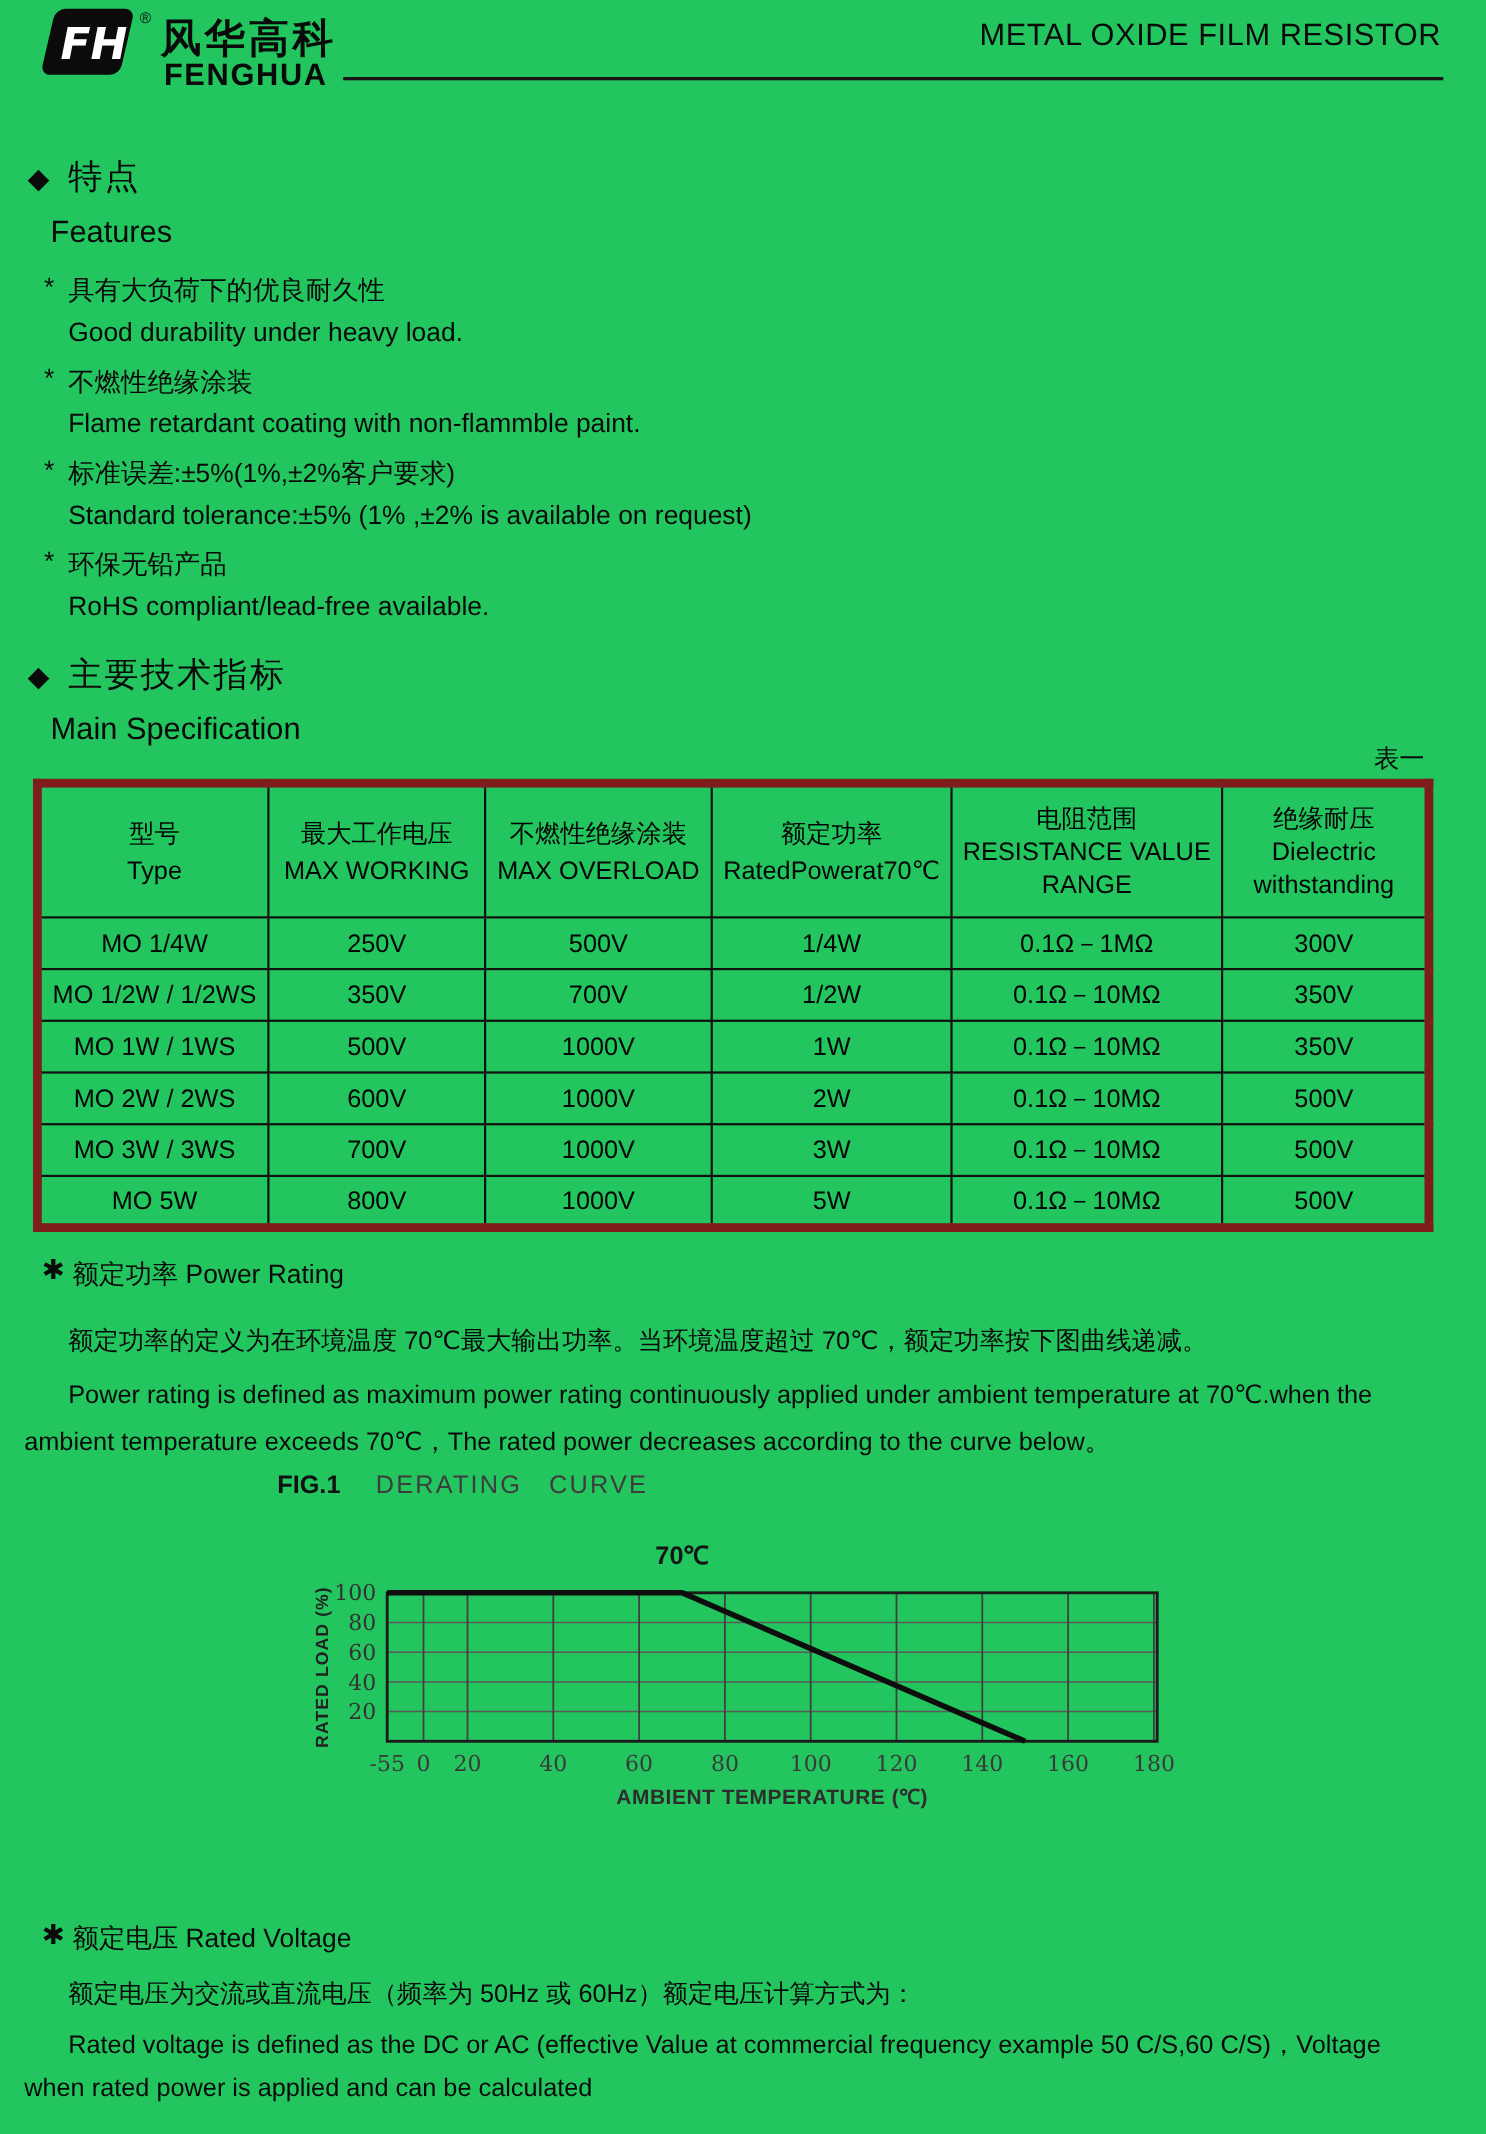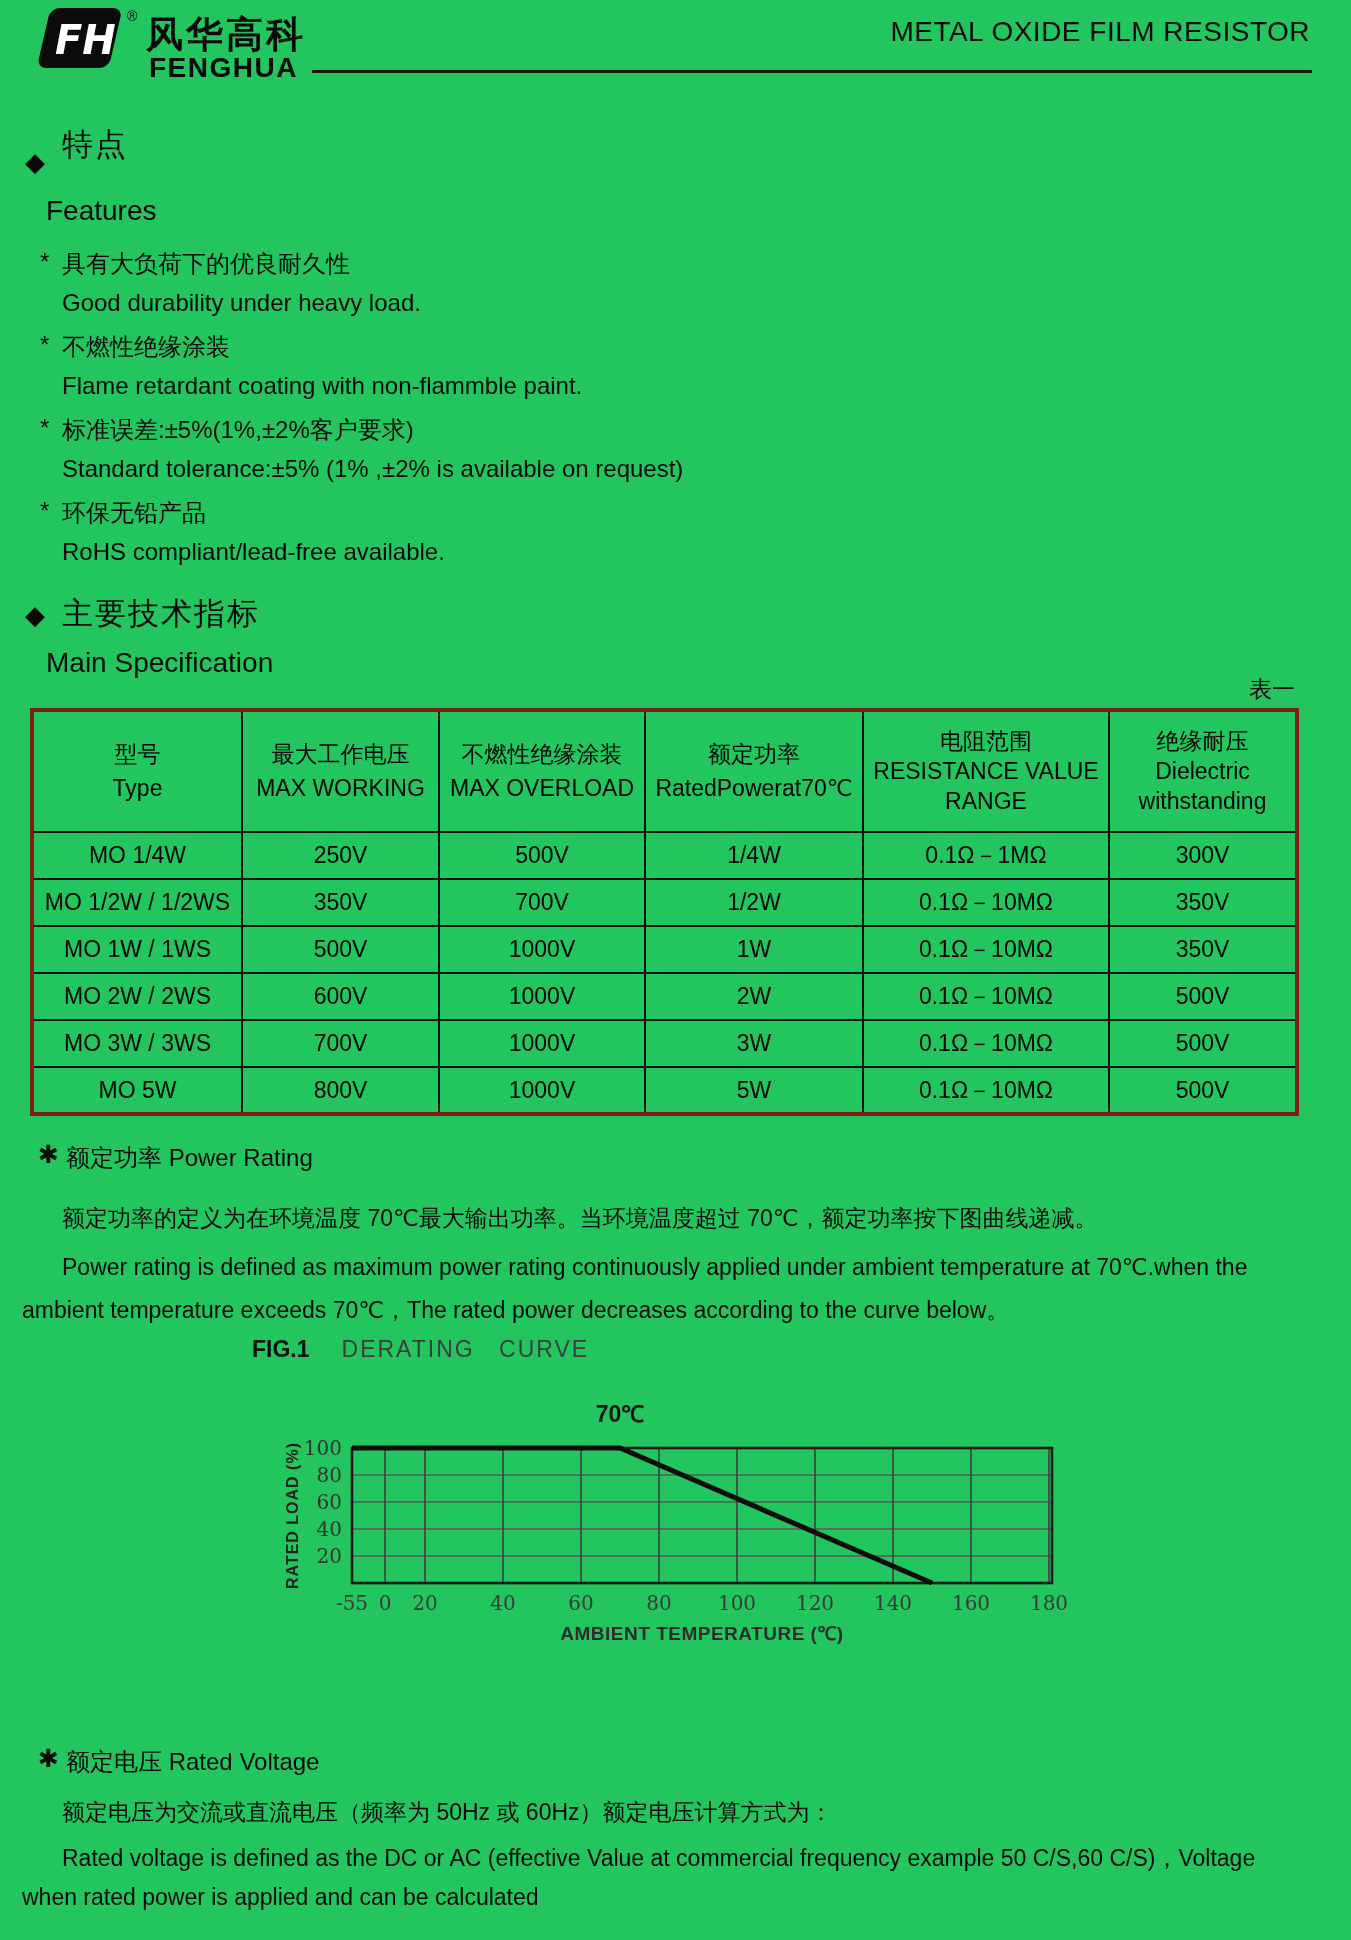--- a/index.html
+++ b/index.html
@@ -12,36 +12,36 @@
   #registered{left:127px;top:8px;font-size:14px;}
   #brand-cn{left:146px;top:10px;font-size:37px;font-weight:bold;letter-spacing:3px;}
   #brand-en{left:149px;top:52px;font-size:28px;font-weight:bold;letter-spacing:1.5px;}
   #doc-title{left:560px;top:16px;width:750px;text-align:right;font-size:28px;font-weight:500;letter-spacing:.5px;}
   #header-rule{left:312px;top:70px;width:1000px;height:3px;background:#161616;}
 
   
   .diamond{font-size:26px;}
   .h-cn{font-size:31px;letter-spacing:2px;}
   .h-en{font-size:28px;}
-  #feat-diamond{left:25px;top:147px;} #feat-cn{left:62px;top:124px;text-align:center;} #feat-en{left:46px;top:195px;}
+  #feat-diamond{left:25px;top:147px;} #feat-cn{left:62px;top:140px;text-align:center;} #feat-en{left:46px;top:195px;}
   #ms-diamond{left:25px;top:600px;}  #ms-cn{left:62px;top:593px;}  #ms-en{left:46px;top:647px;}
 
   
   .star{left:40px;font-size:24px;}
   .fcn{left:62px;font-size:24px;}
   .fen{left:62px;font-size:24px;}
   #f0s,#f0cn{top:248px;} #f0en{top:289px;}
   #f1s,#f1cn{top:331px;} #f1en{top:372px;}
   #f2s,#f2cn{top:414px;} #f2en{top:455px;}
   #f3s,#f3cn{top:497px;} #f3en{top:538px;}
 
   
   #table-label{left:1135px;top:674px;width:160px;text-align:right;font-size:23px;}
   #spec-table{position:absolute;left:30px;top:708px;width:1265px;border-collapse:collapse;
-              border:4px solid #7f1d1d;table-layout:fixed;}
+              border:8px solid #7f1d1d;table-layout:fixed;}
   #spec-table th,#spec-table td{border:2.5px solid #101010;text-align:center;vertical-align:middle;
               font-size:23px;font-weight:normal;color:#050505;padding:0;}
   #spec-table thead tr{height:122px;}
   #spec-table tbody tr{height:47px;}
   .cl{margin:9px 0;line-height:1.1;}
   .cl3{margin:5px 0;line-height:1.1;}
 
   
   .sec-star{font-size:25px;font-weight:bold;}
   .sec-head{font-size:24px;}

